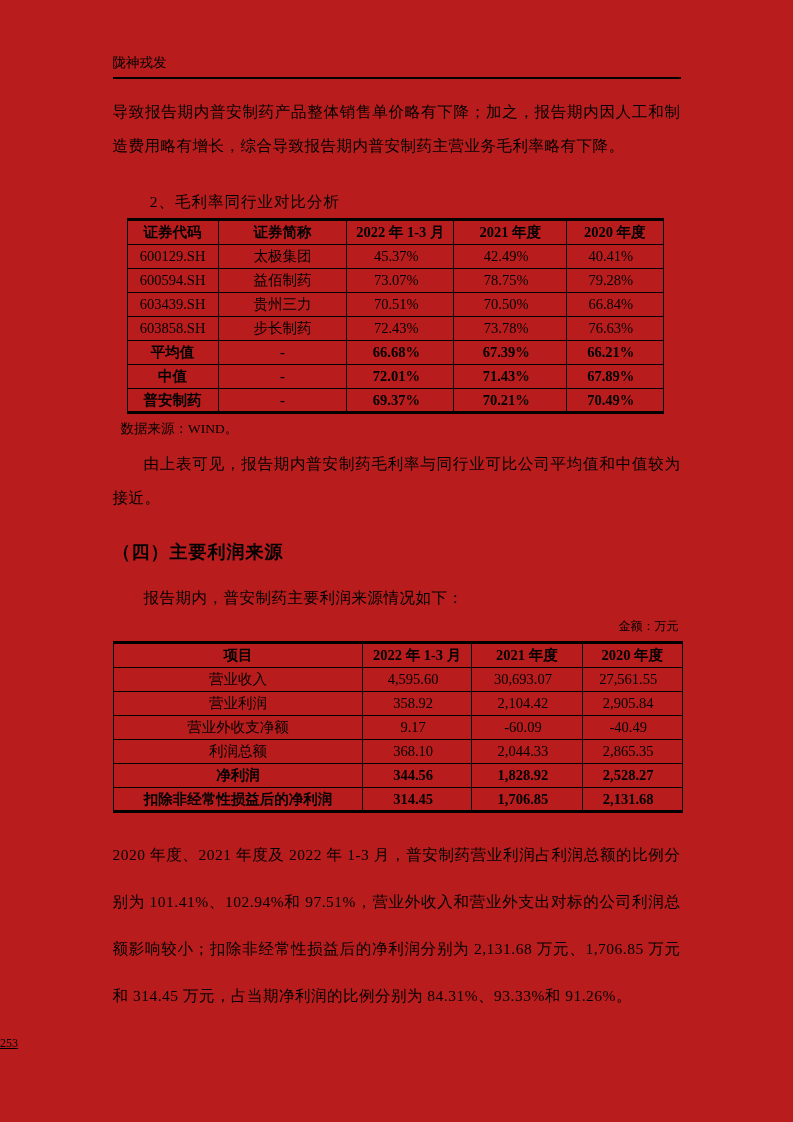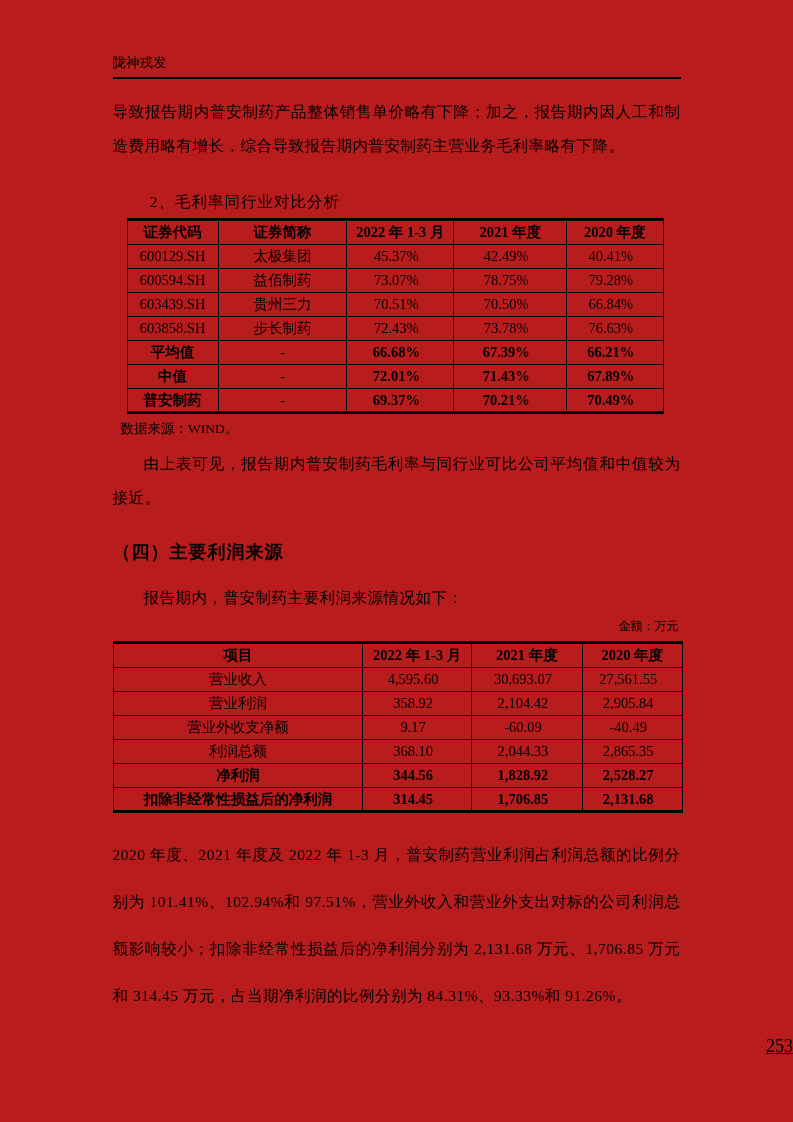--- a/index.html
+++ b/index.html
@@ -68,21 +68,21 @@
   .unit-label { font-size: 12px; line-height: 22px; text-align: right; padding-right: 2px; }
 
   .profit-table { margin-top: 4px; width: 570px; }
   .pt-c1 { width: 43.9%; } .pt-c2 { width: 19.1%; }
   .pt-c3 { width: 19.5%; } .pt-c4 { width: 17.5%; }
 
   .p4 { margin-top: 18px; line-height: 47px; }
 
   .page-number {
     position: absolute; left: 0; right: 0; top: 1036px;
-    text-align: right; font-size: 18px; text-decoration: underline;
+    text-align: left; font-size: 12px; text-decoration: underline;
   }
 </style>
 </head>
 <body>
 
 <div class="page">
   <div class="content">
 
     <div class="doc-header">
       <span>陇神戎发</span>

